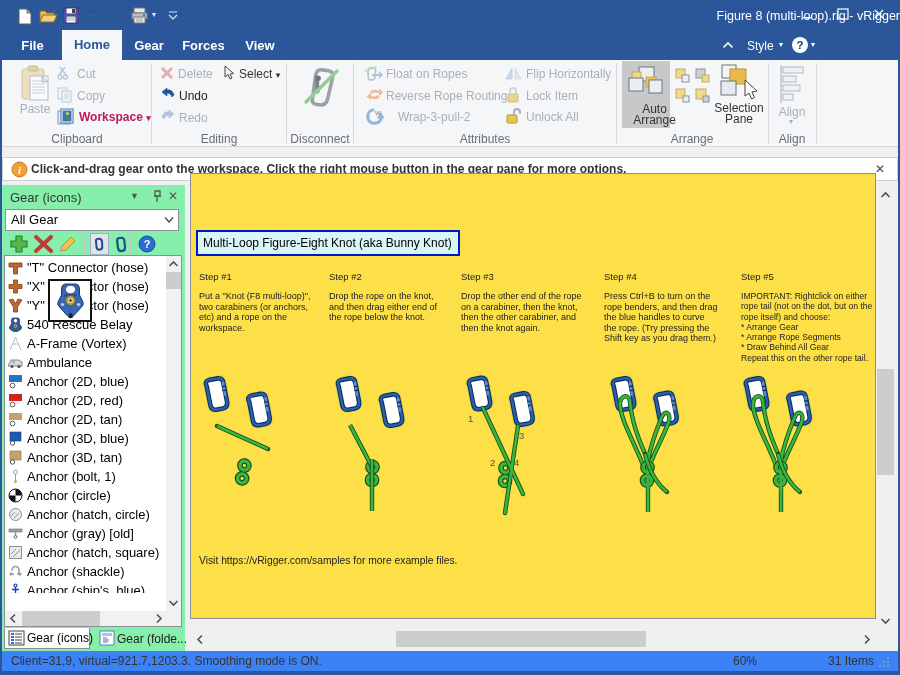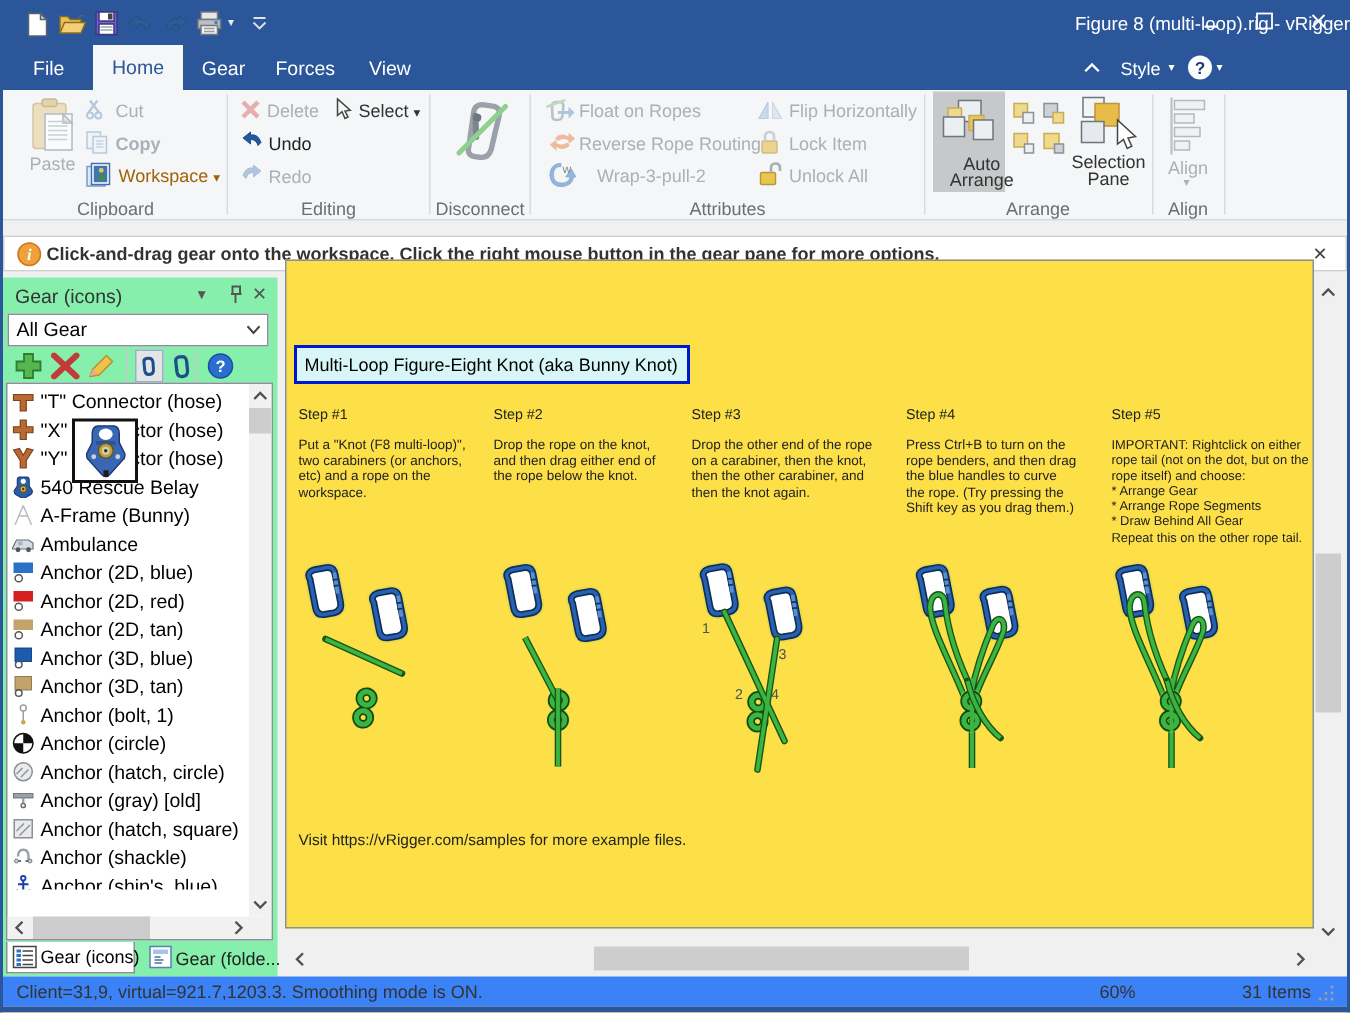--- a/index.html
+++ b/index.html
@@ -2,21 +2,21 @@
 <html><head>
 <meta charset="utf-8">
 <style>
 * { margin:0; padding:0; box-sizing:border-box; }
 html,body { width:900px; height:675px; overflow:hidden; }
 body { font-family:"Liberation Sans", sans-serif; position:relative; background:#f0f0f0; }
 .abs { position:absolute; }
 
 #titlebar { position:absolute; left:0; top:0; width:900px; height:32px; background:#2b579a; }
 #tabrow { position:absolute; left:0; top:32px; width:900px; height:28px; background:#2b579a; }
-.tab { position:absolute; top:32px; height:28px; color:#fff; font-size:13px; line-height:28px; text-align:center; }
+.tab { position:absolute; top:32px; height:28px; color:#fff; font-size:13px; line-height:28px; text-align:center;font-weight:bold; }
 .tab.active { background:#f5f6f7; color:#2b579a; top:30px; height:30px; line-height:30px; }
 #titletext { position:absolute; top:0; left:72px; width:828px; height:32px; line-height:32px; text-align:right; color:#fff; font-size:12.5px; }
 .winbtn { position:absolute; top:0; height:30px; color:#fff; text-align:center; }
 
 #ribbon { position:absolute; left:2px; top:60px; width:896px; height:87px; background:#f5f6f7; border-bottom:1px solid #d5d8db; }
 .gsep { position:absolute; top:3px; height:80px; width:1px; background:#d8dbde; }
 .glabel { position:absolute; top:72px; font-size:12px; color:#6a6f75; width:160px; text-align:center; }
 .rtext { font-size:12px; color:#444; }
 .rgray { color:#a9b0b8; }
 
@@ -154,29 +154,29 @@
   <div class="rtext rgray abs" style="left:75px; top:7px;">Cut</div>
   <div class="abs" style="left:55px; top:27px;"><svg width="16" height="16" viewBox="0 0 16 16" style="opacity:.55">
         <rect x="1" y="1" width="9" height="11" fill="#eef3f8" stroke="#8aa6c4"></rect>
         <rect x="5" y="4" width="9" height="11" fill="#eef3f8" stroke="#8aa6c4"></rect>
         <g stroke="#9fb6cf">
           <line x1="7" y1="7" x2="12" y2="7"></line>
           <line x1="7" y1="9" x2="12" y2="9"></line>
           <line x1="7" y1="11" x2="12" y2="11"></line>
         </g>
       </svg></div>
-  <div class="rtext rgray abs" style="left:75px; top:29px;font-weight:bold;">Copy</div>
+  <div class="rtext rgray abs" style="left:75px; top:29px;">Copy</div>
   <div class="abs" style="left:55px; top:48px;"><svg width="18" height="18" viewBox="0 0 18 18">
         <rect x="1" y="3" width="12" height="13" fill="#dce9f6" stroke="#7a9cc6"></rect>
         <rect x="4" y="1" width="12" height="14" fill="#fff" stroke="#4472a8"></rect>
         <rect x="5.5" y="2.5" width="9" height="11" fill="#3c76b8"></rect>
         <path d="M8 12 l2.5-6 2.5 6 z" fill="#4a8c3f"></path>
         <circle cx="10.5" cy="5.5" r="1.6" fill="#e8c44a"></circle>
       </svg></div>
-  <div class="rtext abs" style="left:77px; top:50px; color:#a16207;">Workspace <span style="font-size:9px;">▾</span></div>
+  <div class="rtext abs" style="left:77px; top:50px; color:#be185d;font-weight:bold;">Workspace <span style="font-size:9px;">▾</span></div>
 
   <div class="abs" style="left:158px; top:6px;"><svg width="16" height="14" viewBox="0 0 16 14" style="opacity:.5">
         <path d="M2 2 L12 12 M12 2 L2 12" stroke="#d66a6a" stroke-width="3" fill="none"></path>
       </svg></div>
   <div class="rtext rgray abs" style="left:176px; top:7px;">Delete</div>
   <div class="abs" style="left:219px; top:5px;"><svg width="15" height="16" viewBox="0 0 15 16">
         <path d="M4 1 L4 12 L7 9.5 L9 14 L11 13 L9 9 L12.5 8.5 Z" fill="#f5f6f7" stroke="#444" stroke-width="1"></path>
       </svg></div>
   <div class="rtext abs" style="left:237px; top:7px; color:#333;">Select <span style="font-size:9px;">▾</span></div>
   <div class="abs" style="left:158px; top:27px;"><svg width="17" height="14" viewBox="0 0 17 14">
@@ -356,21 +356,21 @@
             <circle cx="7.5" cy="3.8" r="1.7" fill="#fff"></circle>
             <circle cx="7.5" cy="9" r="2.2" fill="#d9b84a" stroke="#6b5a1e"></circle>
             <circle cx="7.5" cy="9" r=".8" fill="#333"></circle>
           </svg>
           <span class="gtxt">540 Rescue Belay</span>
         </div>
       <div class="gitem">
           <svg class="gico" viewBox="0 0 15 15">
             <path d="M7.5 1 L13 14 M7.5 1 L2 14 M4.5 8 L10.5 8" fill="none" stroke="#b8bcc0" stroke-width="1"></path>
           </svg>
-          <span class="gtxt">A-Frame (Bunny)</span>
+          <span class="gtxt">A-Frame (Vortex)</span>
         </div>
       <div class="gitem">
           <svg class="gico" viewBox="0 0 15 15">
             <path d="M1 9 L3 5 h8 l3 2 v4 h-14 z" fill="#d8dbdf" stroke="#6a7077" stroke-width=".8"></path>
             <circle cx="4" cy="11.5" r="1.6" fill="#555"></circle>
             <circle cx="11" cy="11.5" r="1.6" fill="#555"></circle>
             <rect x="4" y="6" width="3" height="2.5" fill="#9fb6c8"></rect>
           </svg>
           <span class="gtxt">Ambulance</span>
         </div>

